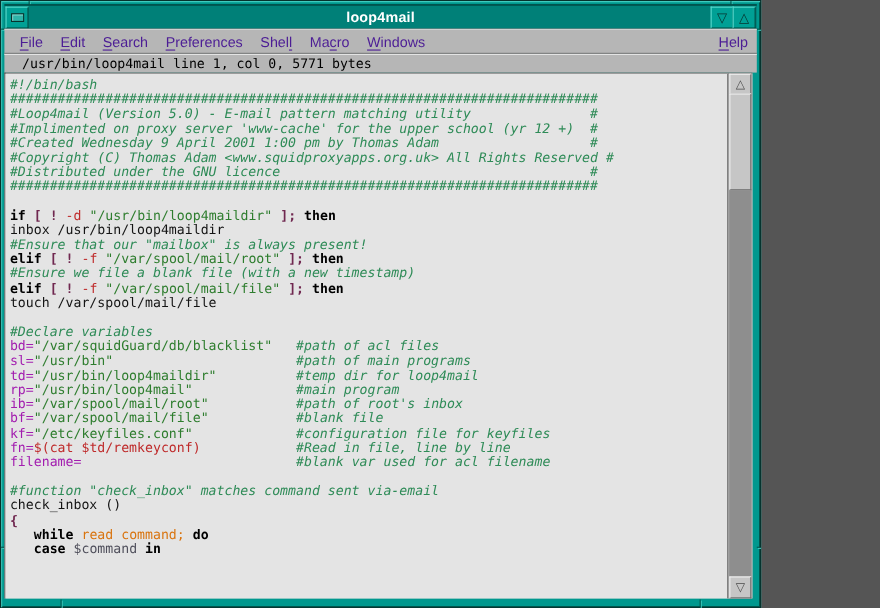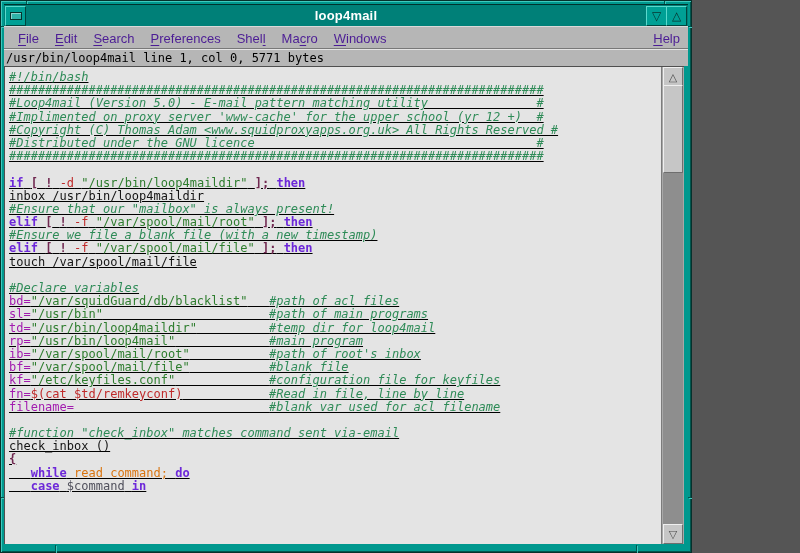--- a/index.html
+++ b/index.html
@@ -39,37 +39,37 @@
     font-size:13px;color:#4c1d95;padding-left:6px;box-shadow:inset 0 1px 0 #d9d9d9;
   }
   .menu-item{padding:2px 8px;white-space:nowrap;}
   .menu-item u, .stats u{text-decoration:underline;text-underline-offset:2px;}
   .menu-spacer{flex:1;}
   
   .stats{
     position:absolute;left:4px;right:4px;top:49px;height:17px;background:#b6b6b6;
     box-shadow:inset 0 1px 0 #e4e4e4;
     font-family:"DejaVu Sans Mono", monospace;font-size:12px;color:#000;
-    display:flex;align-items:center;padding-left:2px;
+    display:flex;align-items:center;padding-left:16px;
   }
   
   .editor{
     position:absolute;left:4px;right:8px;top:66px;bottom:9px;
     border-top:1px solid #4f4f4f;border-left:1px solid #4f4f4f;
     background:#e4e4e4;
   }
   .code{
     position:absolute;left:0;top:0;right:22px;bottom:0;overflow:hidden;
     background:#e4e4e4;padding:3px 0 0 4px;
     font-family:"DejaVu Sans Mono", monospace;font-size:12px;
   }
-  .ln{height:13.2px;white-space:pre;text-decoration:underline;}
+  .ln{height:13.2px;white-space:pre;}
   .sty-c{color:#2e8b57;font-style:italic;}
   .sty-s{color:#2e7d2e;}
-  .sty-k{color:#6d28d9;font-weight:bold;}
+  .sty-k{color:#000000;font-weight:bold;}
   .sty-b{color:#702850;font-weight:bold;}
   .sty-r{color:#bf2b2b;}
   .sty-o{color:#d9740f;}
   .sty-v{color:#a21caf;}
   .sty-g{color:#50505c;}
   .sty-p{color:#141414;}
   
   .vscroll{position:absolute;top:0;right:0;width:22px;bottom:0;background:#a8a8a8;border-left:1px solid #7c7c7c;}
   .sbtn{
     position:absolute;left:1px;right:1px;height:18px;background:#c6c6c6;
@@ -127,20 +127,21 @@
   <div class="stats">
     <span>/usr/bin/loop4mail line 1, col 0, 5771 bytes</span>
   </div>
 
   <div class="editor">
     <div class="code" id="code">
         <div class="ln"><span class="sty-c">#!/bin/bash</span></div>
         <div class="ln"><span class="sty-c">##########################################################################</span></div>
         <div class="ln"><span class="sty-c">#Loop4mail (Version 5.0) - E-mail pattern matching utility               #</span></div>
         <div class="ln"><span class="sty-c">#Implimented on proxy server 'www-cache' for the upper school (yr 12 +)  #</span></div>
+        <div class="ln"><span class="sty-c">#Created Wednesday 9 April 2001 1:00 pm by Thomas Adam                   #</span></div>
         <div class="ln"><span class="sty-c">#Copyright (C) Thomas Adam &lt;www.squidproxyapps.org.uk&gt; All Rights Reserved #</span></div>
         <div class="ln"><span class="sty-c">#Distributed under the GNU licence                                       #</span></div>
         <div class="ln"><span class="sty-c">##########################################################################</span></div>
         <div class="ln"></div>
         <div class="ln"><span class="sty-k">if</span><span class="sty-p"> </span><span class="sty-b">[</span><span class="sty-p"> </span><span class="sty-b">!</span><span class="sty-p"> </span><span class="sty-r">-d</span><span class="sty-p"> </span><span class="sty-s">"/usr/bin/loop4maildir"</span><span class="sty-p"> </span><span class="sty-b">];</span><span class="sty-p"> </span><span class="sty-k">then</span></div>
         <div class="ln"><span class="sty-p">inbox /usr/bin/loop4maildir</span></div>
         <div class="ln"><span class="sty-c">#Ensure that our "mailbox" is always present!</span></div>
         <div class="ln"><span class="sty-k">elif</span><span class="sty-p"> </span><span class="sty-b">[</span><span class="sty-p"> </span><span class="sty-b">!</span><span class="sty-p"> </span><span class="sty-r">-f</span><span class="sty-p"> </span><span class="sty-s">"/var/spool/mail/root"</span><span class="sty-p"> </span><span class="sty-b">];</span><span class="sty-p"> </span><span class="sty-k">then</span></div>
         <div class="ln"><span class="sty-c">#Ensure we file a blank file (with a new timestamp)</span></div>
         <div class="ln"><span class="sty-k">elif</span><span class="sty-p"> </span><span class="sty-b">[</span><span class="sty-p"> </span><span class="sty-b">!</span><span class="sty-p"> </span><span class="sty-r">-f</span><span class="sty-p"> </span><span class="sty-s">"/var/spool/mail/file"</span><span class="sty-p"> </span><span class="sty-b">];</span><span class="sty-p"> </span><span class="sty-k">then</span></div>

